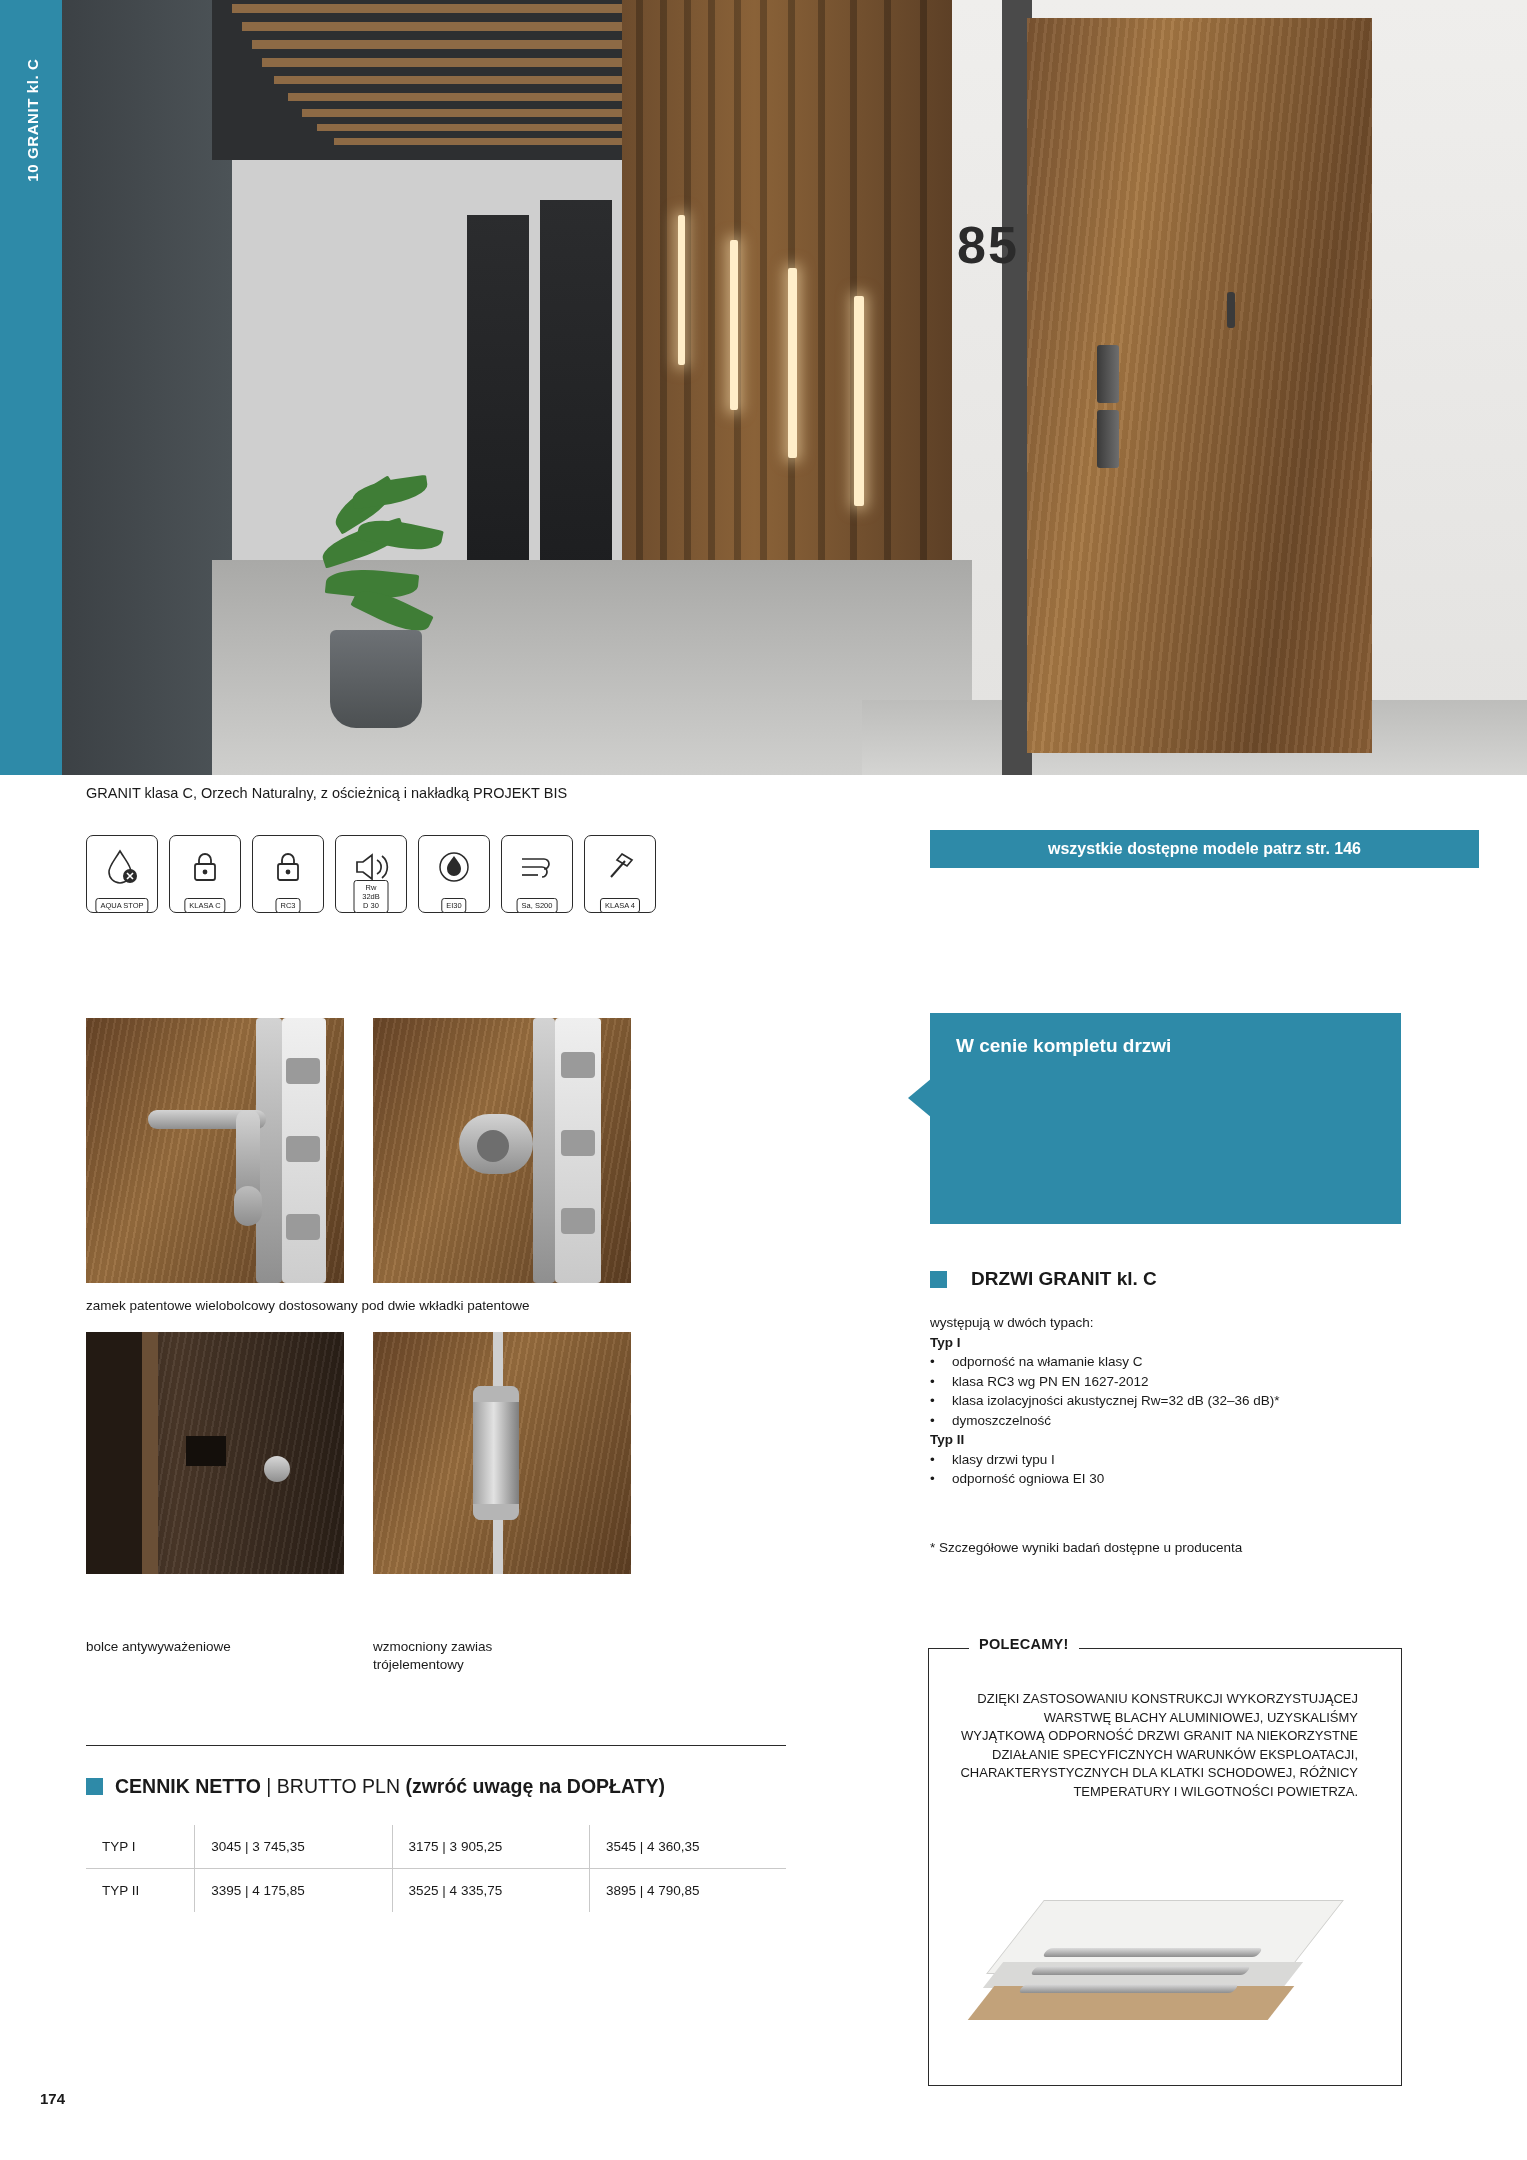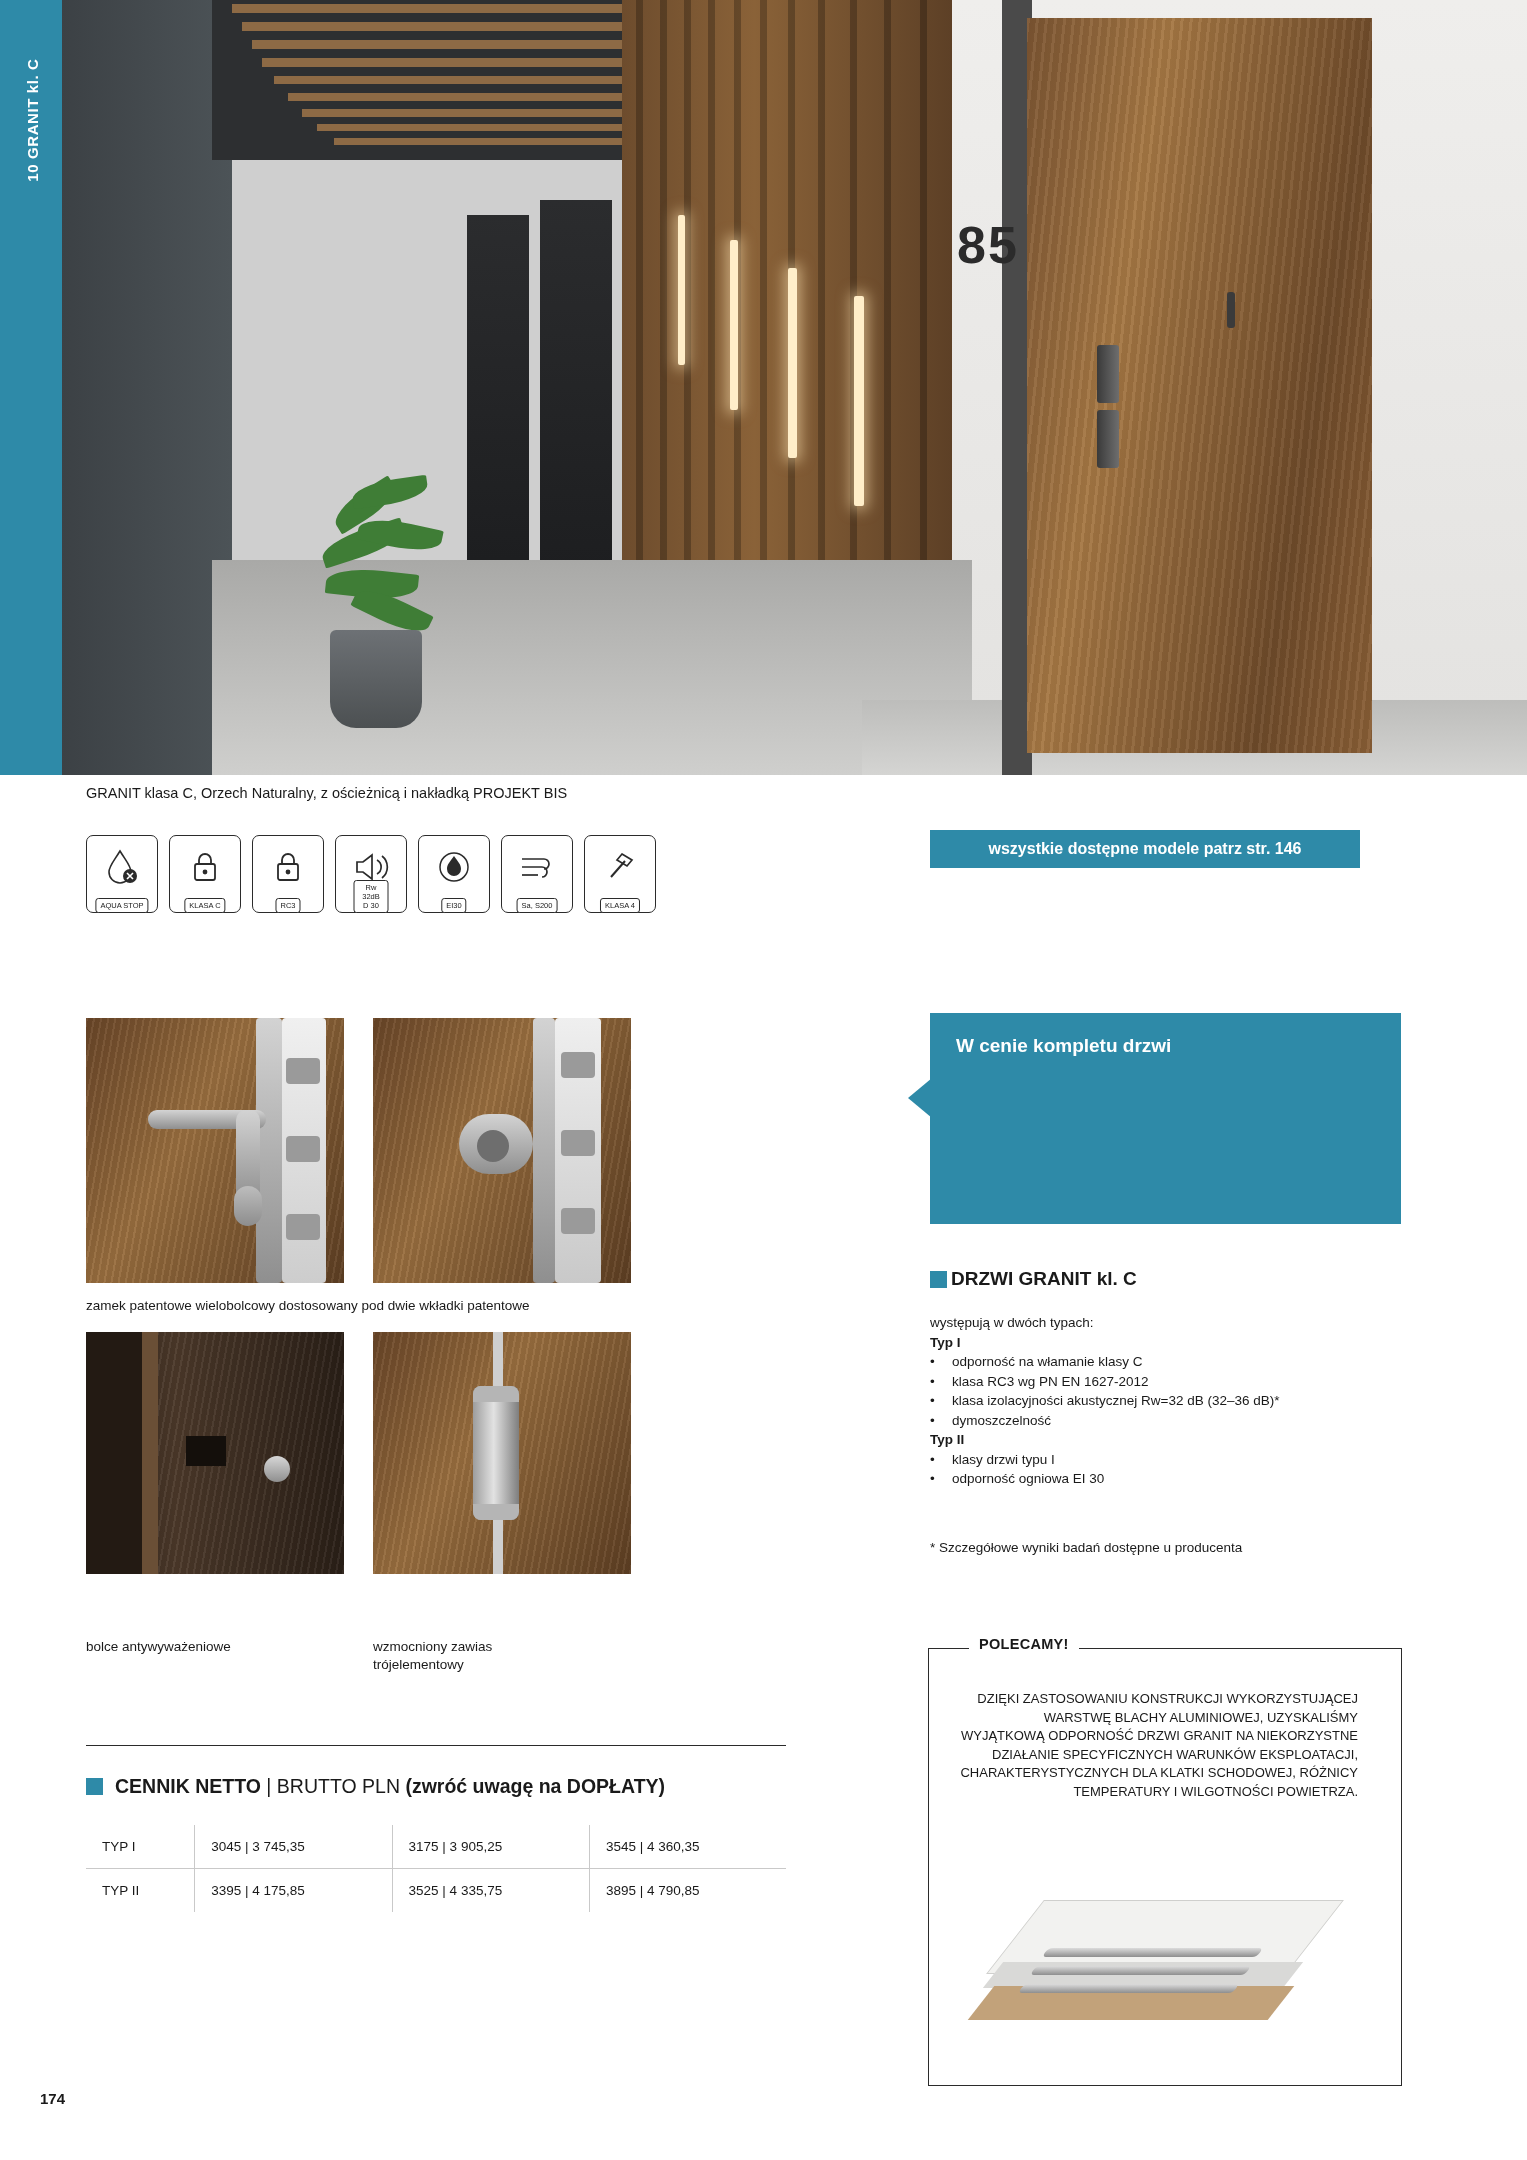--- a/index.html
+++ b/index.html
@@ -75,21 +75,21 @@
   }
   .icon-glyph{height:44px;display:flex;align-items:center;justify-content:center;}
   .icon-cap{
     position:absolute;bottom:-1px;left:50%;transform:translateX(-50%);
     background:#fff;border:1.2px solid #2b2b2b;border-radius:3px;
     font-size:7.5px;line-height:9px;padding:2px 4px;white-space:nowrap;text-align:center;
   }
 
   
   .blue-bar{
-    position:absolute;left:930px;top:830px;width:430px;height:38px;
+    position:absolute;left:930px;top:830px;width:549px;height:38px;
     background:#2e8aa8;color:#fff;font-weight:bold;font-size:16px;
     display:flex;align-items:center;justify-content:center;
   }
 
   
   .ph{position:absolute;overflow:hidden;background:#6a4a2c;}
   .ph.w1{width:258px;height:265px;}
   .ph-wood{position:absolute;inset:0;background:linear-gradient(120deg,#6a4628,#9a6f3f 40%,#5e3f23);}
   .ph-wood:after{content:"";position:absolute;inset:0;background:repeating-linear-gradient(100deg, rgba(255,255,255,.05) 0 2px, rgba(0,0,0,.07) 2px 7px);}
   .lockplate{position:absolute;background:linear-gradient(180deg,#d3d3d3,#8f8f8f);border-radius:4px;}
@@ -104,21 +104,21 @@
   .info-box ul{margin:0;padding:0;list-style:none;font-size:17.5px;line-height:26px;}
   .info-box li:before{content:"· ";}
   .info-arrow{
     position:absolute;left:908px;top:1078px;width:0;height:0;
     border-top:20px solid transparent;border-bottom:20px solid transparent;
     border-right:24px solid #2e8aa8;
   }
 
   
   .sq{width:17px;height:17px;background:#2e8aa8;display:inline-block;vertical-align:middle;}
-  .right-head{position:absolute;left:930px;top:1268px;font-size:19px;font-weight:bold;display:flex;align-items:center;gap:4px;}
+  .right-head{position:absolute;left:930px;top:1268px;font-size:19px;font-weight:bold;display:flex;align-items:center;gap:24px;}
   .spec{position:absolute;left:930px;top:1313px;width:480px;font-size:13.5px;line-height:19.5px;}
   .spec .t{font-weight:bold;}
   .spec .row{display:flex;}
   .spec .bullet{width:22px;flex:none;}
   .note{position:absolute;left:930px;top:1540px;font-size:13.5px;}
 
   
   .rec-box{
     position:absolute;left:928px;top:1648px;width:474px;height:438px;
     border:1.3px solid #2b2b2b;

